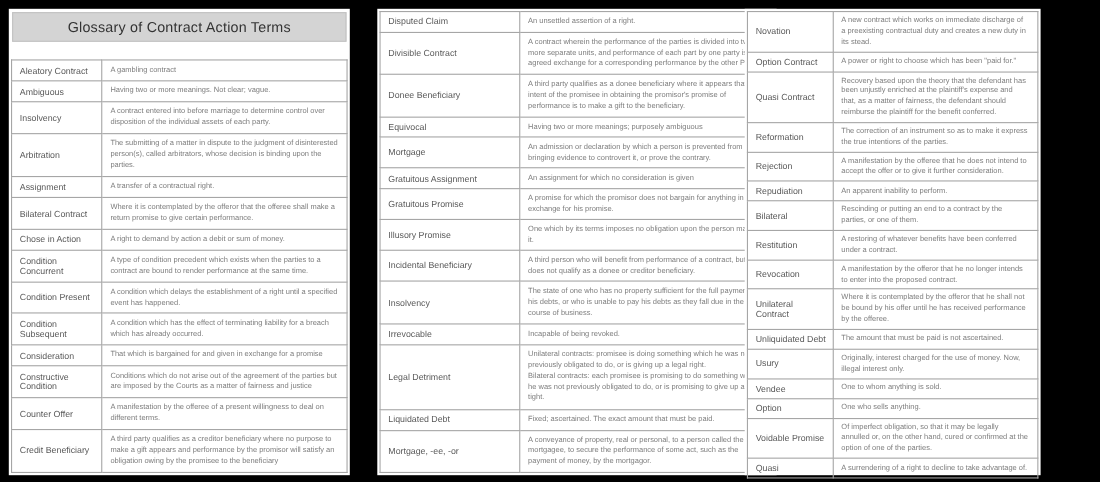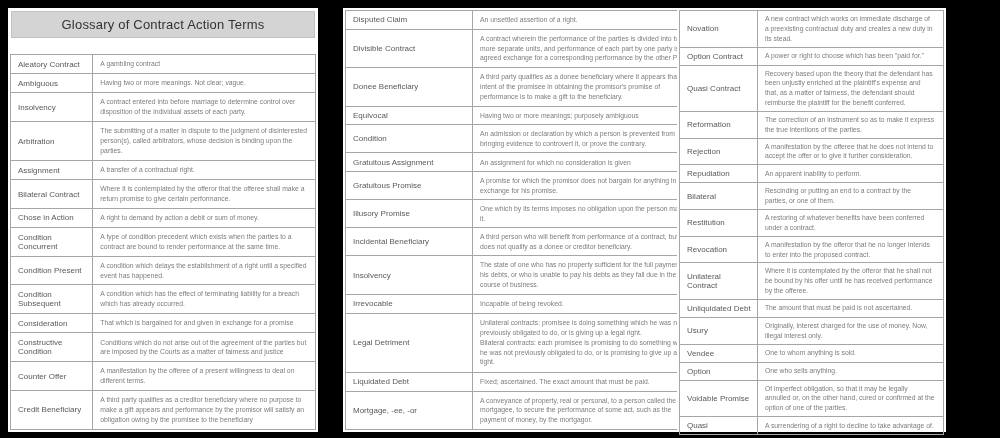--- a/index.html
+++ b/index.html
@@ -153,21 +153,21 @@
         </tr>
         <tr>
           <td class="term">Donee Beneficiary</td>
           <td class="def">A third party qualifies as a donee beneficiary where it appears that the intent of the promisee in obtaining the promisor's promise of performance is to make a gift to the beneficiary.</td>
         </tr>
         <tr>
           <td class="term">Equivocal</td>
           <td class="def">Having two or more meanings; purposely ambiguous</td>
         </tr>
         <tr>
-          <td class="term">Condition</td>
+          <td class="term">Mortgage</td>
           <td class="def">An admission or declaration by which a person is prevented from bringing evidence to controvert it, or prove the contrary.</td>
         </tr>
         <tr>
           <td class="term">Gratuitous Assignment</td>
           <td class="def">An assignment for which no consideration is given</td>
         </tr>
         <tr>
           <td class="term">Gratuitous Promise</td>
           <td class="def">A promise for which the promisor does not bargain for anything in exchange for his promise.</td>
         </tr>

